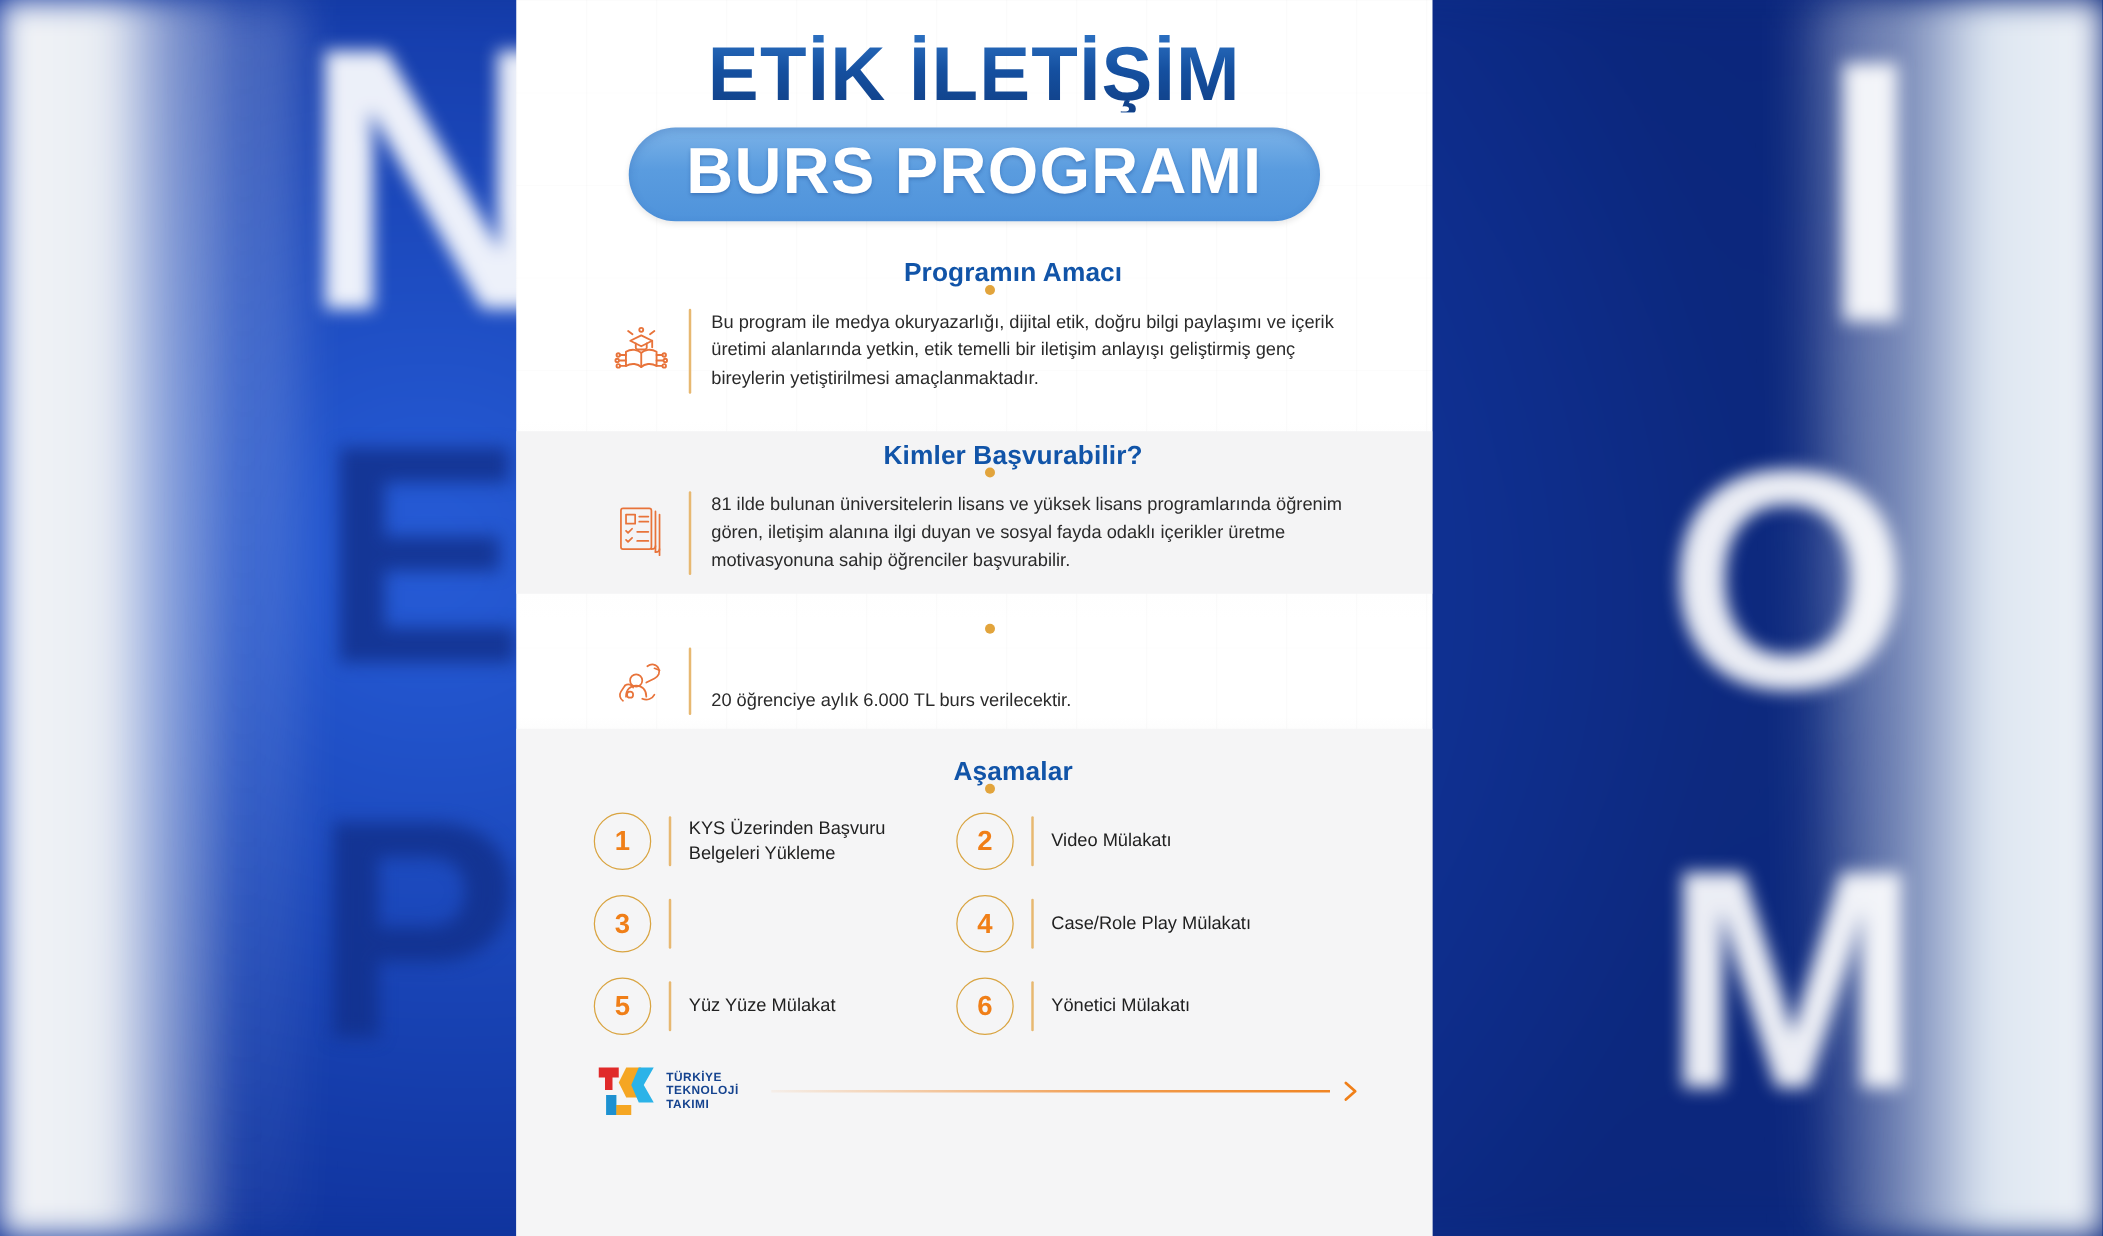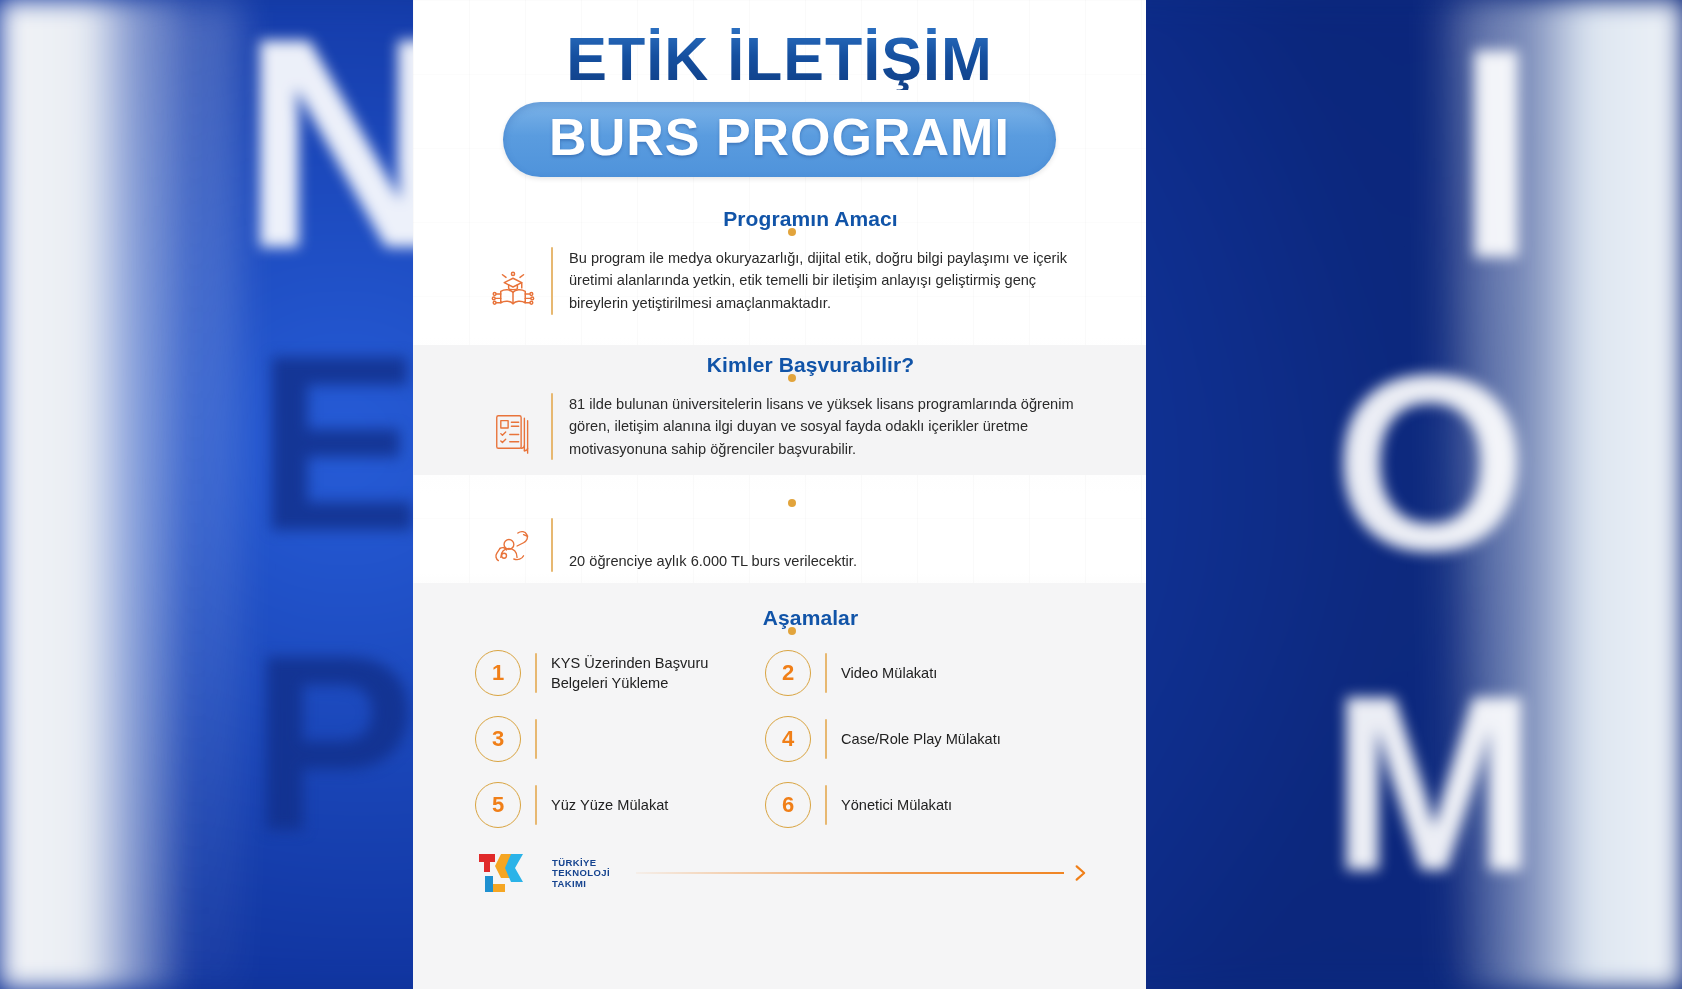--- a/index.html
+++ b/index.html
@@ -97,41 +97,41 @@
     flex:1;height:2px;margin-left:18px;margin-right:0;
     background:linear-gradient(90deg,rgba(232,178,80,.05) 0%,rgba(226,164,60,.75) 45%,rgba(226,164,60,.95) 100%);
     position:relative;
   }
   .sec-rule::after{
     content:"";position:absolute;right:-4px;top:-3px;width:8px;height:8px;border-radius:50%;
     background:#e2a43c;
   }
   .sec-rule-wrap{display:flex;align-items:center;flex:1;padding-right:56px;}
 
-  .sec-body{display:flex;align-items:flex-end;gap:0;margin-top:14px;}
+  .sec-body{display:flex;align-items:flex-start;gap:0;margin-top:14px;}
   .sec-icon{width:76px;flex:0 0 76px;display:flex;justify-content:center;align-items:flex-start;padding-top:2px;}
   .sec-divider{width:2px;align-self:stretch;background:#e7b871;margin-right:16px;border-radius:1px;min-height:54px;}
   .sec-text{font-size:14.6px;line-height:1.55;color:#2a2a2a;max-width:520px;}
 
   
   #stages-grid{display:grid;grid-template-columns:290px 290px;row-gap:20px;column-gap:0;margin-top:18px;}
   .stage{display:flex;align-items:center;}
   .stage-num{
     width:44px;height:44px;border-radius:50%;
     border:1.6px solid #d9a441;
     display:flex;align-items:center;justify-content:center;
     color:#f07f18;font-size:22px;font-weight:bold;
     flex:0 0 44px;background:transparent;
   }
   .stage-bar{width:2px;height:40px;background:#e7b871;margin:0 14px 0 14px;border-radius:1px;}
   .stage-label{font-size:14.6px;line-height:1.42;color:#212121;max-width:200px;}
 
   
   #footer{display:flex;align-items:center;padding:22px 0 0 62px;position:relative;}
-  #logo{display:flex;align-items:center;gap:25px;}
+  #logo{display:flex;align-items:center;gap:6px;}
   #logo-mark{width:52px;height:46px;position:relative;}
   #logo-text{display:flex;flex-direction:column;justify-content:center;line-height:1.12;}
   #logo-text span{font-size:9.5px;font-weight:bold;color:#15438f;letter-spacing:.4px;}
   #footer-rule{
     flex:1;height:2px;margin:0 0 0 26px;
     background:linear-gradient(90deg,rgba(240,127,24,.06) 0%,rgba(240,127,24,.75) 60%,rgba(240,127,24,.95) 100%);
   }
   #footer-arrow{margin-right:56px;margin-left:6px;display:flex;align-items:center;}
 </style>
 </head>

